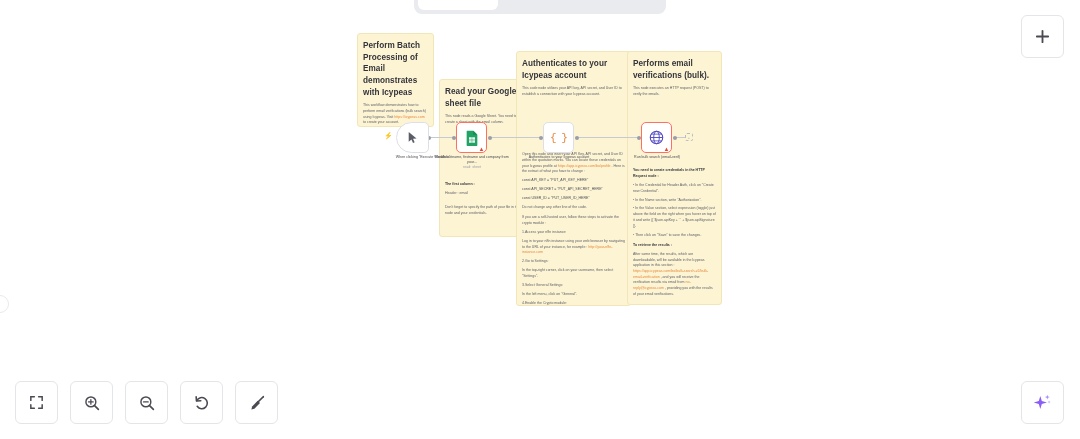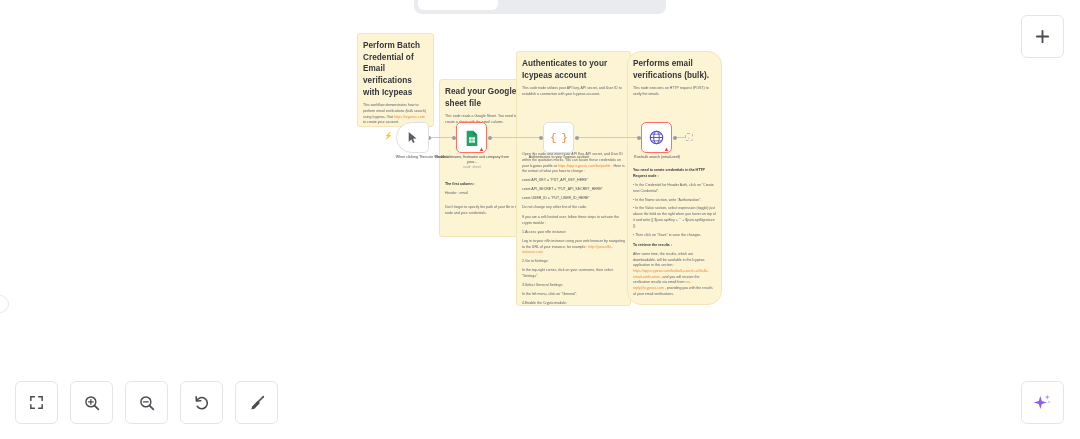--- a/index.html
+++ b/index.html
@@ -79,21 +79,21 @@
     margin-bottom: 3.2px; word-break: break-word;
   }
   .sticky .lnk { color: #e8873a; }
   .sticky b { color: #33343a; font-weight: bold; }
   .sticky .code { color: #4e5059; }
   .sticky .blk { margin-bottom: 4.5px; }
 
   .sn1 { left: 357px; top: 33px; width: 77px;  height: 94px; }
   .sn2 { left: 439px; top: 79px; width: 93px;  height: 158px; }
   .sn3 { left: 516px; top: 51px; width: 115px; height: 255px; }
-  .sn4 { left: 627px; top: 51px; width: 95px;  height: 254px; border-radius: 14px; }
+  .sn4 { left: 627px; top: 51px; width: 95px;  height: 254px; }
 
   
   .wire {
     position: absolute; height: 1px; background: #c6c9d1; top: 137px;
   }
 
   
   .node {
     position: absolute;
     width: 31px; height: 31px;
@@ -145,21 +145,21 @@
   .lbl-http    { left: 615px; }
 </style>
 </head>
 <body>
 
 <div id="app">
 
   <div class="canvas">
 
     <div class="sticky sn1">
-      <h3>Perform Batch Credential of Email verifications with Icypeas</h3>
+      <h3>Perform Batch Processing of Email demonstrates with Icypeas</h3>
       <p>
         <span>This workflow demonstrates how to perform email verifications (bulk search) using Icypeas. Visit</span>
         <span class="lnk">https://icypeas.com</span>
         <span>to create your account.</span>
       </p>
     </div>
 
     <div class="sticky sn2">
       <h3>Read your Google sheet file</h3>
       <p class="blk">This node reads a Google Sheet. You need to create a sheet with the email column.</p>

